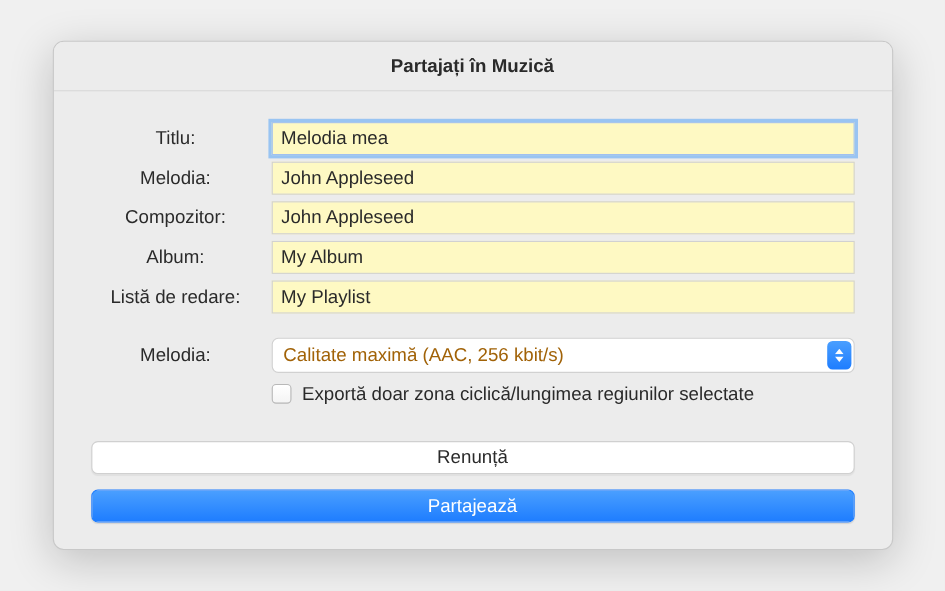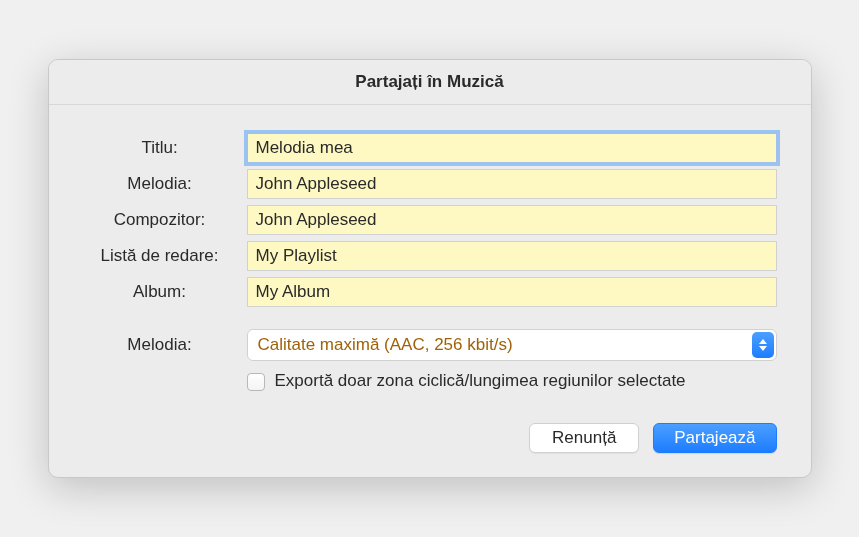--- a/index.html
+++ b/index.html
@@ -100,21 +100,21 @@
       align-items: center;
       justify-content: center;
       gap: 2px;
     }
     .select-arrows svg {
       width: 8px;
       height: 5px;
     }
     .checkbox-row {
       display: flex;
-      align-items: flex-end;
+      align-items: flex-start;
       margin-top: 10px;
       margin-left: 164px;
     }
     .checkbox {
       width: 18px;
       height: 18px;
       border: 1px solid #b8b8b8;
       border-radius: 4px;
       background: linear-gradient(180deg, #ffffff 0%, #f4f4f4 100%);
       margin-right: 10px;
@@ -123,20 +123,21 @@
     }
     .checkbox-label {
       font-size: 17px;
       color: #2a2a2a;
     }
     .button-row {
       display: flex;
       justify-content: flex-end;
       gap: 14px;
       margin-top: 32px;
+      flex-direction: column;
     }
     .btn {
       min-width: 110px;
       height: 30px;
       padding: 0 20px;
       font-size: 17px;
       font-family: inherit;
       border-radius: 6px;
       cursor: default;
       display: flex;
@@ -173,27 +174,27 @@
       <div class="form-label">Melodia:</div>
       <input class="text-input" type="text" value="John Appleseed" style="">
     </div>
 
     <div class="form-row">
       <div class="form-label">Compozitor:</div>
       <input class="text-input" type="text" value="John Appleseed" style="">
     </div>
 
     <div class="form-row">
+      <div class="form-label">Album:</div>
+      <input class="text-input" type="text" value="My Album" style="">
+    </div>
+
+    <div class="form-row">
       <div class="form-label">Listă de redare:</div>
       <input class="text-input" type="text" value="My Playlist" style="">
-    </div>
-
-    <div class="form-row">
-      <div class="form-label">Album:</div>
-      <input class="text-input" type="text" value="My Album" style="">
     </div>
 
     <div class="spacer"></div>
 
     <div class="form-row">
       <div class="form-label">Melodia:</div>
       <div class="select-wrap">
         <div class="select-control">Calitate maximă (AAC, 256 kbit/s)</div>
         <div class="select-arrows">
           <svg viewBox="0 0 8 5">

